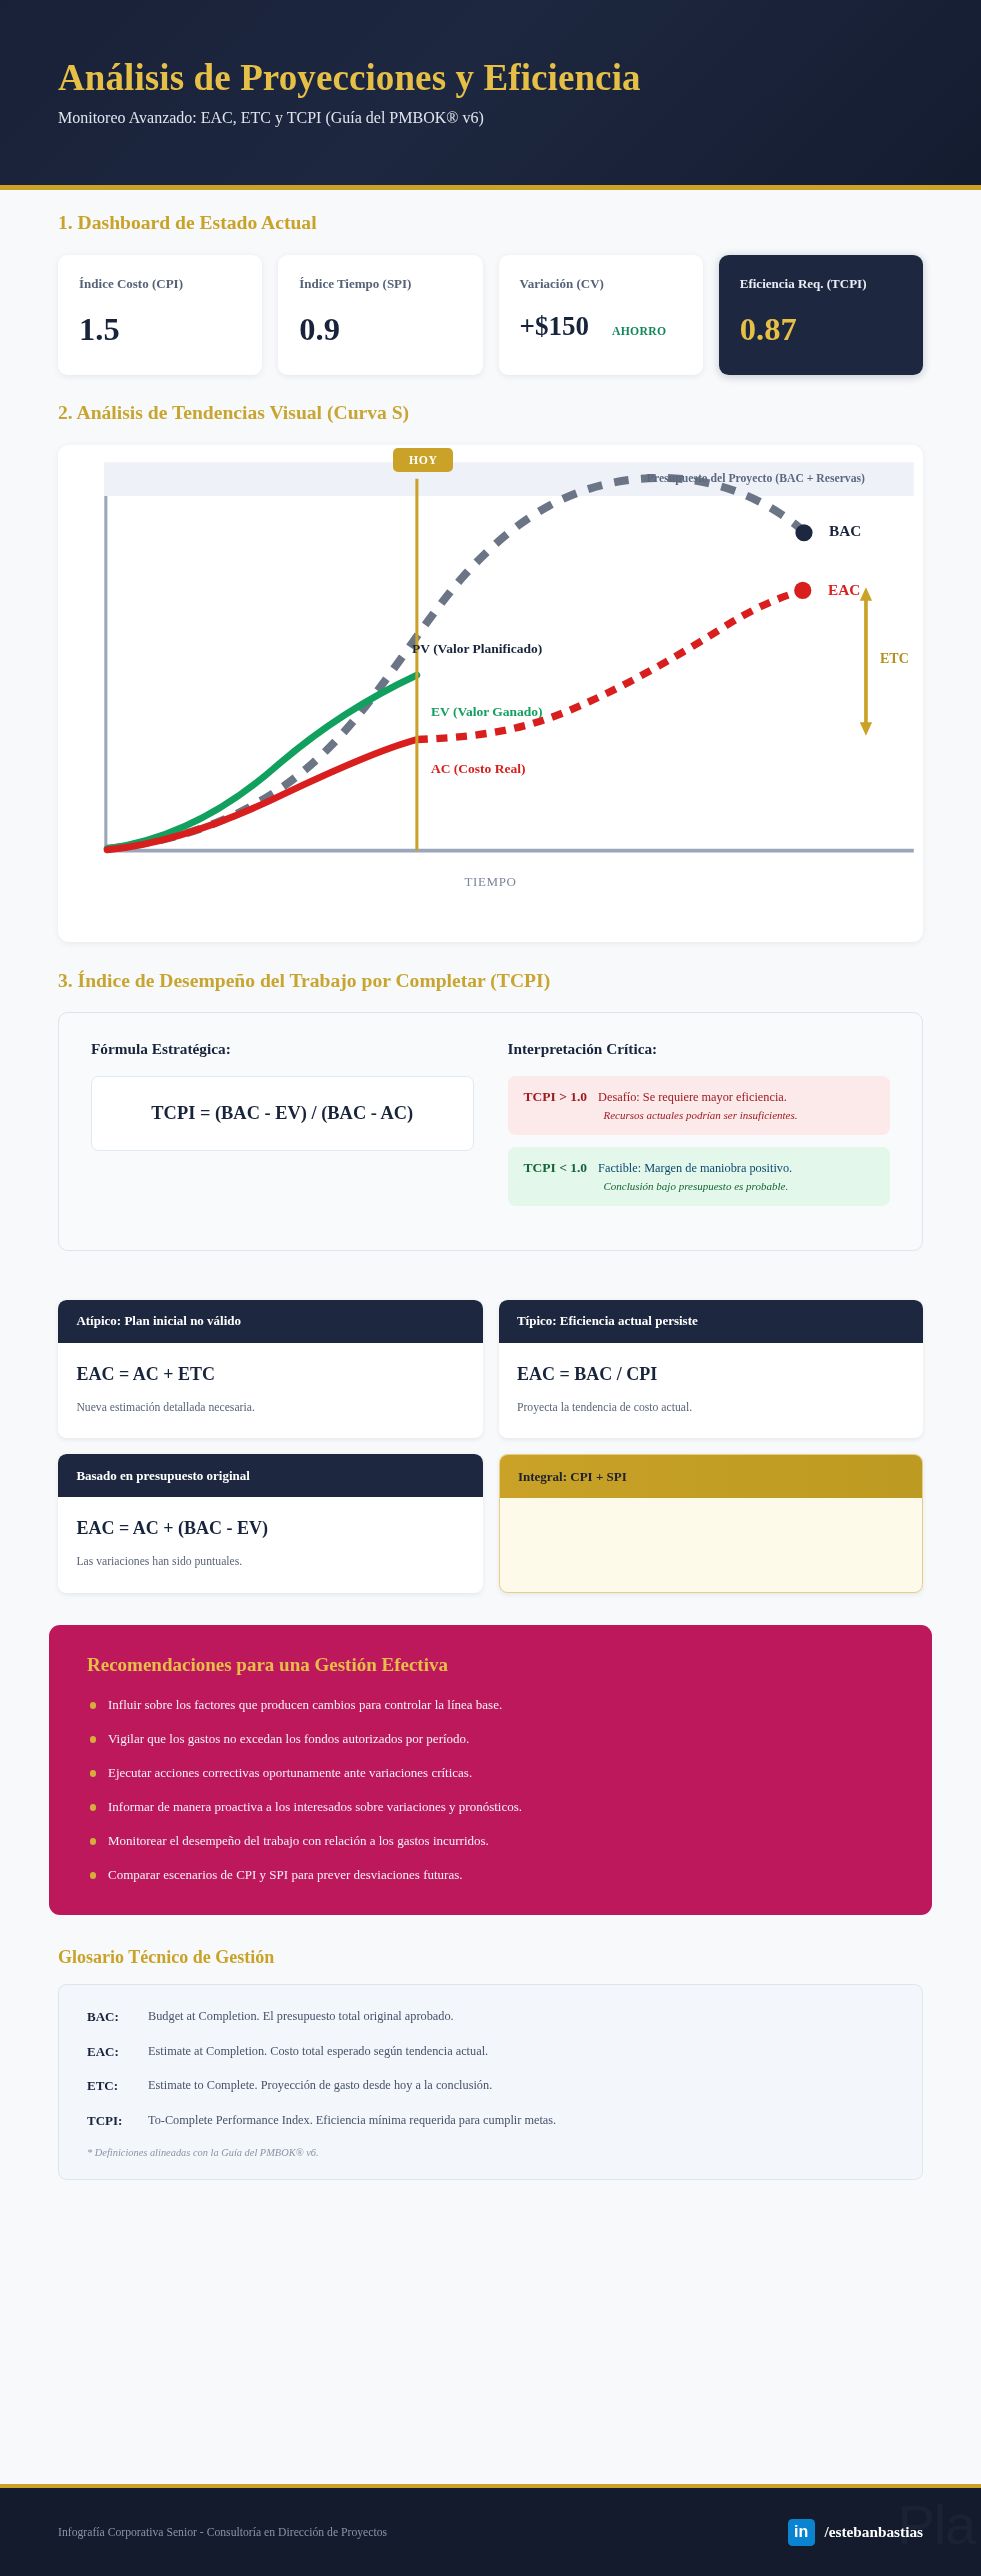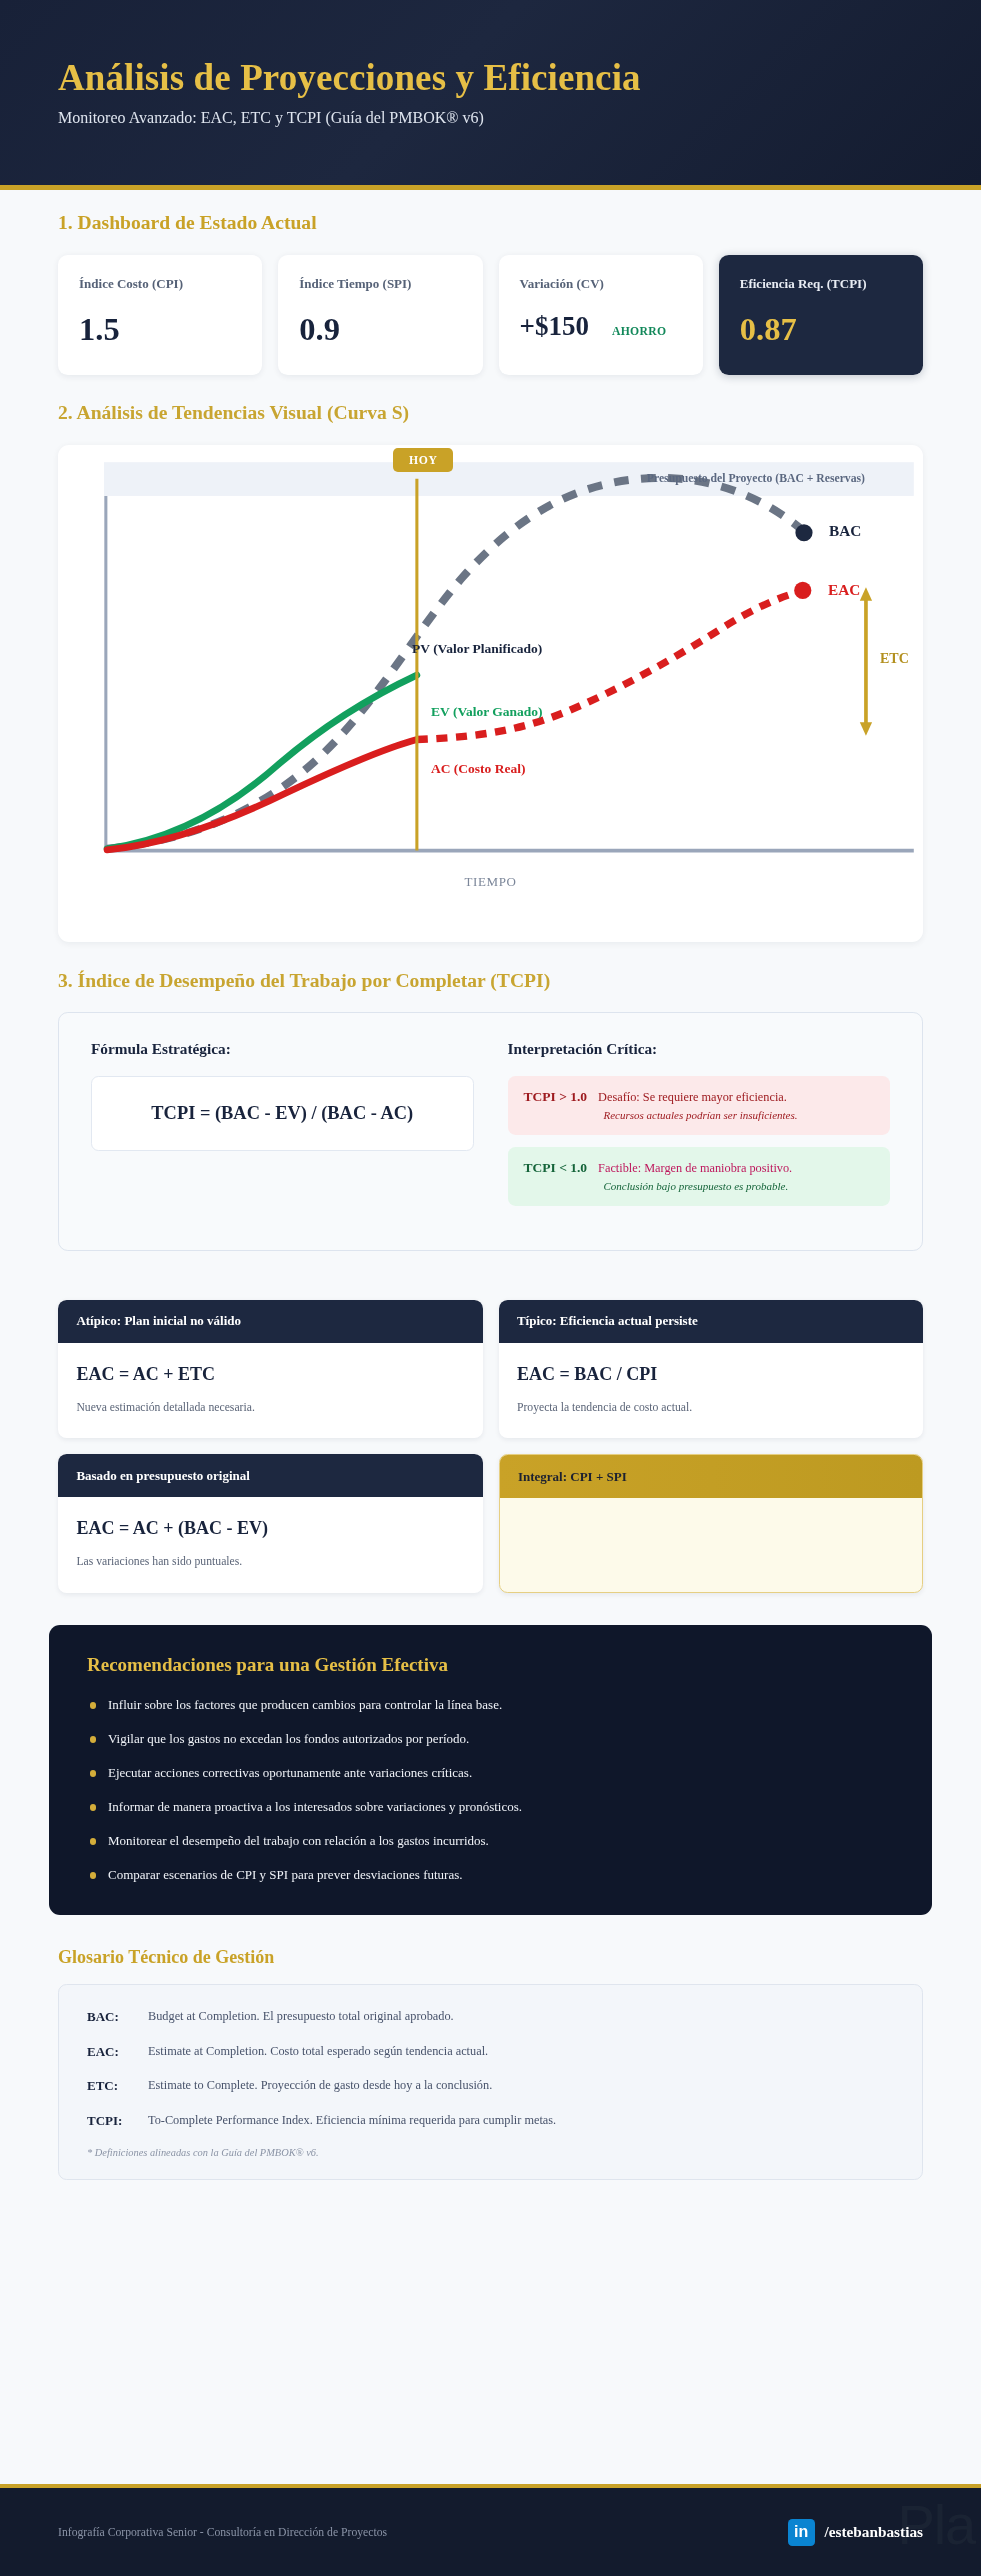--- a/index.html
+++ b/index.html
@@ -131,21 +131,21 @@
     margin-bottom: 12.3px;
   }
   .interp.red { background: #fce9ea; }
   .interp.green { background: #e3f7ea; }
   .interp .line1 { display: flex; align-items: baseline; gap: 11px; }
   .interp .tag { font-size: 13.5px; font-weight: bold; white-space: nowrap; }
   .interp.red .tag { color: #9e1b20; }
   .interp.green .tag { color: #15643a; }
   .interp .main { font-size: 12.3px; }
   .interp.red .main { color: #9e1b20; }
-  .interp.green .main { color: #be185d; }
+  .interp.green .main { color: #0c4a6e; }
   .interp .note { font-size: 11px; font-style: italic; margin-top: 3.7px; margin-left: 80px; }
   .interp.red .note { color: #9e1b20; }
   .interp.green .note { color: #15643a; }
 
   
   .eac-grid {
     margin: 21px 58px 0 58px;
     display: grid;
     grid-template-columns: 1fr 1fr;
     gap: 16px;
@@ -166,21 +166,21 @@
   .eac .bd { padding: 21px 18.4px 24.5px 18.4px; }
   .eac .f { font-size: 18px; font-weight: bold; color: #18233c; margin-bottom: 16px; }
   .eac .d { font-size: 11.7px; color: #5b6578; }
   .eac.gold { background: #fdfaea; border: 0.9px solid #e6cf82; }
   .eac.gold .hd { background: linear-gradient(90deg,#c9a227,#bd9a21); color: #1d2130; }
   .eac.gold .d { color: #18233c; font-weight: bold; }
 
   
   .recs {
     margin: 32px 49px 0 49px;
-    background: #0f172a;
+    background: #be185d;
     border-radius: 11px;
     padding: 29px 38px 32px 38px;
   }
   .recs h3 { color: #e6bf46; font-size: 19px; font-weight: bold; margin-bottom: 21px; }
   .recs ul { list-style: none; }
   .recs li {
     color: #f0f3f8;
     font-size: 13px;
     padding-left: 21px;
     position: relative;

